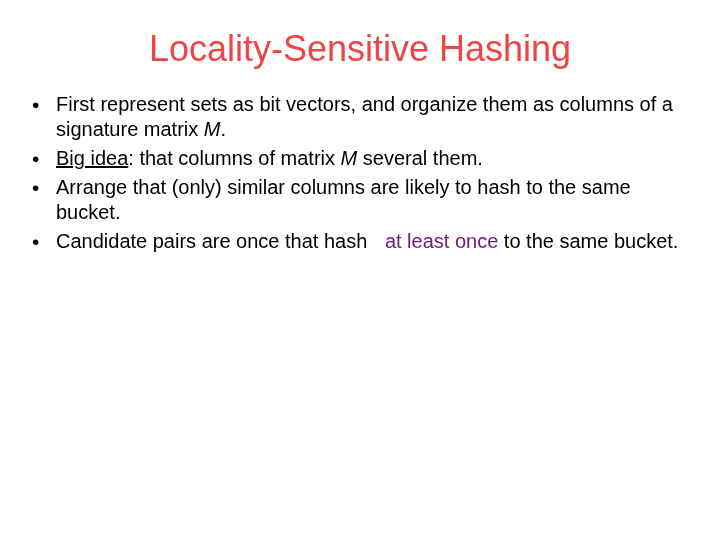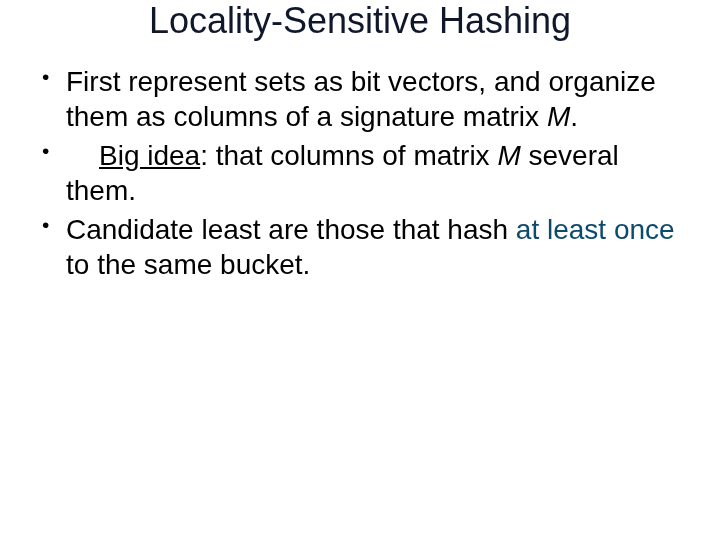--- a/index.html
+++ b/index.html
@@ -13,61 +13,65 @@
   }
   .slide {
     width: 720px;
     height: 540px;
     position: relative;
     box-sizing: border-box;
   }
   .title {
     text-align: center;
     font-size: 36px;
-    color: #0f172a;
+    color: #ef4444;
+    padding-top: 28px;
     padding-bottom: 22px;
     font-weight: normal;
   }
   .body {
-    padding: 0 30px 0 32px;
-    font-size: 28px;
+    padding: 0 30px 0 22px;
+    font-size: 20px;
     line-height: 1.25;
   }
   ul.bullets {
     list-style: none;
     margin: 0;
     padding: 0;
   }
   ul.bullets > li {
     position: relative;
     padding-left: 34px;
     margin-bottom: 4px;
   }
   ul.bullets > li::before {
     content: "•";
     position: absolute;
     left: 10px;
     top: 0;
     font-size: 21px;
   }
-  .u { text-decoration: underline; margin-left: 33px; }
+  .u { text-decoration: underline; }
   .ital { font-style: italic; }
-  .red { color: #0c4a6e; }
+  .red { color: #701a75; margin-left: 12px; }
 </style>
 </head>
 <body>
 
 <div class="slide">
   <div class="title">Locality-Sensitive Hashing</div>
   <div class="body">
     <ul class="bullets">
       <li>
         <span>First represent sets as bit vectors, and organize them as columns of a signature matrix </span><span class="ital">M</span><span>.</span>
       </li>
       <li>
         <span class="u">Big idea</span><span>: that columns of matrix </span><span class="ital">M</span><span>  several them.</span>
       </li>
       <li>
-        <span>Candidate least are those that hash </span><span class="red">at least once</span><span> to the same bucket.</span>
+        <span>Arrange that (only) similar columns are likely to hash to the same bucket.</span>
+      </li>
+      <li>
+        <span>Candidate pairs are once that hash </span><span class="red">at least once</span><span> to the same bucket.</span>
       </li>
     </ul>
   </div>
 </div>
 
 </body></html>

